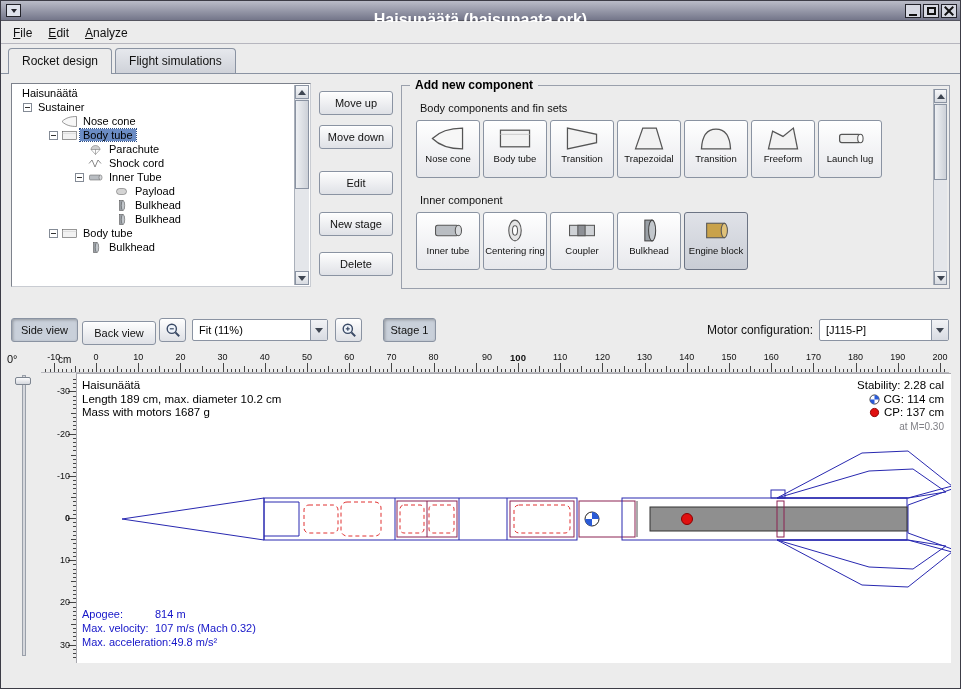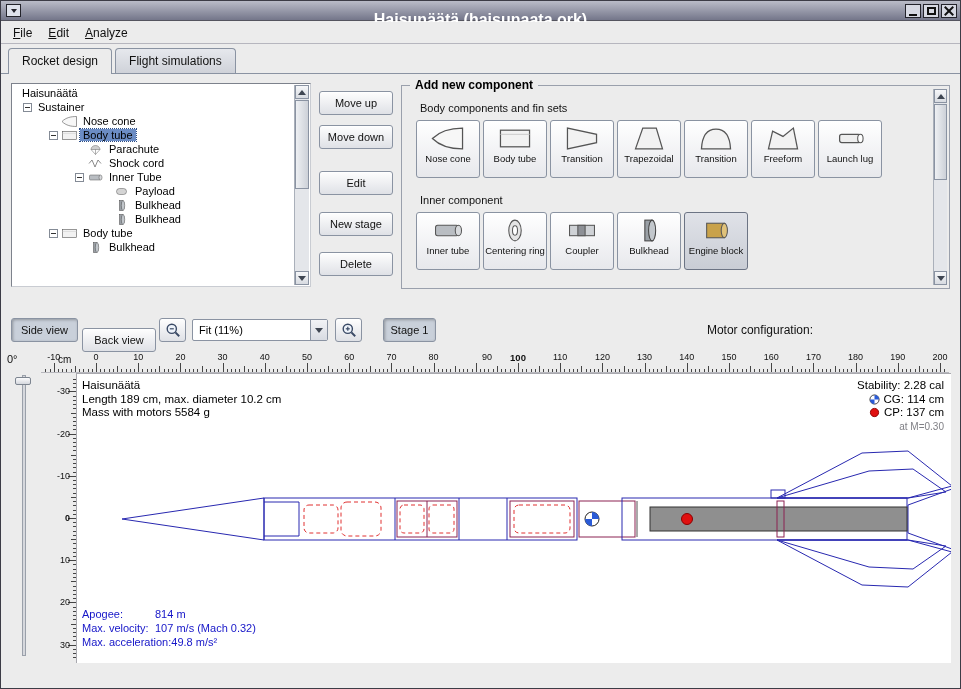--- a/index.html
+++ b/index.html
@@ -68,21 +68,21 @@
 .comp-row{position:absolute;left:14px;display:flex;gap:3px}
 .comp-btn{width:64px;height:58px;border:1px solid #8a93a2;border-radius:3px;background:linear-gradient(#ffffff,#e7e8ec);display:flex;flex-direction:column;align-items:center;padding-top:3px;cursor:pointer}
 .comp-btn.sel{background:linear-gradient(#e0e2e8,#c9cdd5);border-color:#6c7484}
 .ci{height:28px;display:flex;align-items:center}
 .ci svg{width:36px;height:27px}
 .comp-label{font-size:9.5px;line-height:10px;text-align:center;color:#111;margin-top:2px}
 .panel-scrollbar{position:absolute;right:2px;top:3px;bottom:3px;width:14px}
 
 
 #btn-sideview{left:10px;top:317px;width:67px;height:24px}
-#btn-backview{left:81px;top:327px;width:74px;height:24px}
+#btn-backview{left:81px;top:320px;width:74px;height:24px}
 #btn-zoomout{left:158px;top:317px;width:27px;height:24px}
 #btn-zoomin{left:334px;top:317px;width:27px;height:24px}
 #btn-stage1{left:382px;top:317px;width:53px;height:24px}
 .combo{position:absolute;height:22px;background:#fff;border:1px solid #8a93a2;border-radius:2px;display:flex;align-items:stretch;font-size:11px;cursor:pointer}
 #combo-zoom{left:191px;top:318px;width:136px}
 #combo-motor{left:818px;top:318px;width:130px}
 .combo-text{flex:1;display:flex;align-items:center;padding:0 6px;color:#000;white-space:nowrap;overflow:hidden}
 .combo-arrow{width:17px;background:linear-gradient(#f2f3f6,#d8dbe2);border-left:1px solid #8a93a2;display:flex;align-items:center;justify-content:center}
 .combo-arrow::after{content:'';border:4px solid transparent;border-top:5px solid #3f4652;margin-top:5px}
 .motor-label{position:absolute;left:650px;top:322px;width:162px;text-align:right;font-size:12px;color:#111}
@@ -425,20 +425,24 @@
   <div class="btn" id="btn-zoomin">
     <svg width="16" height="16" viewBox="0 0 16 16">
         <circle cx="6.8" cy="6.8" r="4.6" fill="#eef3fa" stroke="#3a4a66" stroke-width="1.4"></circle>
         <line x1="10.4" y1="10.4" x2="14.2" y2="14.2" stroke="#3a4a66" stroke-width="2"></line>
         <line x1="4.8" y1="6.8" x2="8.8" y2="6.8" stroke="#3a4a66" stroke-width="1.2"></line>
         <line x1="6.8" y1="4.8" x2="6.8" y2="8.8" stroke="#3a4a66" stroke-width="1.2"></line>
       </svg>
   </div>
   <div class="btn pressed" id="btn-stage1">Stage 1</div>
   <div class="motor-label">Motor configuration:</div>
+  <div class="combo" id="combo-motor">
+    <div class="combo-text">[J115-P]</div>
+    <div class="combo-arrow"></div>
+  </div>
 
   <div class="rot-label">0°</div>
   <div class="rot-track"></div>
   <div class="rot-thumb"></div>
   <div class="corner-unit">cm</div>
   <div class="hruler">
       <div class="htick" style="left: 4px;"></div>
       <div class="htick" style="left: 9px;"></div>
       <div class="htick t10" style="left: 13px;"></div>
       <div class="htick" style="left: 17px;"></div>
@@ -785,21 +789,21 @@
         <circle cx="515" cy="145" r="7" fill="#fff" stroke="#222"></circle>
         <path d="M515 145 L515 138 A7 7 0 0 1 522 145 Z" fill="#2a5bd7"></path>
         <path d="M515 145 L515 152 A7 7 0 0 1 508 145 Z" fill="#2a5bd7"></path>
       </g>
       <circle cx="610" cy="145" r="5.5" fill="#e01010" stroke="#8a0000"></circle>
     </svg>
 
     <div class="fig-info">
       <div>Haisunäätä</div>
       <div>Length 189 cm, max. diameter 10.2 cm</div>
-      <div>Mass with motors 5584 g</div>
+      <div>Mass with motors 1687 g</div>
     </div>
 
     <div class="fig-stab">
       <div>Stability: 2.28 cal</div>
       <div class="legend-row">
         <svg width="11" height="11" viewBox="0 0 12 12">
             <circle cx="6" cy="6" r="5" fill="#fff" stroke="#333"></circle>
             <path d="M6 6 L6 1 A5 5 0 0 1 11 6 Z" fill="#2a5bd7"></path>
             <path d="M6 6 L6 11 A5 5 0 0 1 1 6 Z" fill="#2a5bd7"></path>
           </svg>

